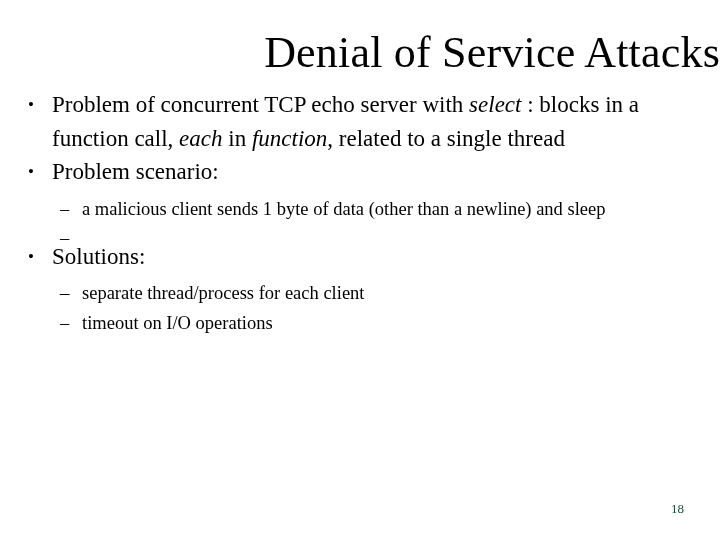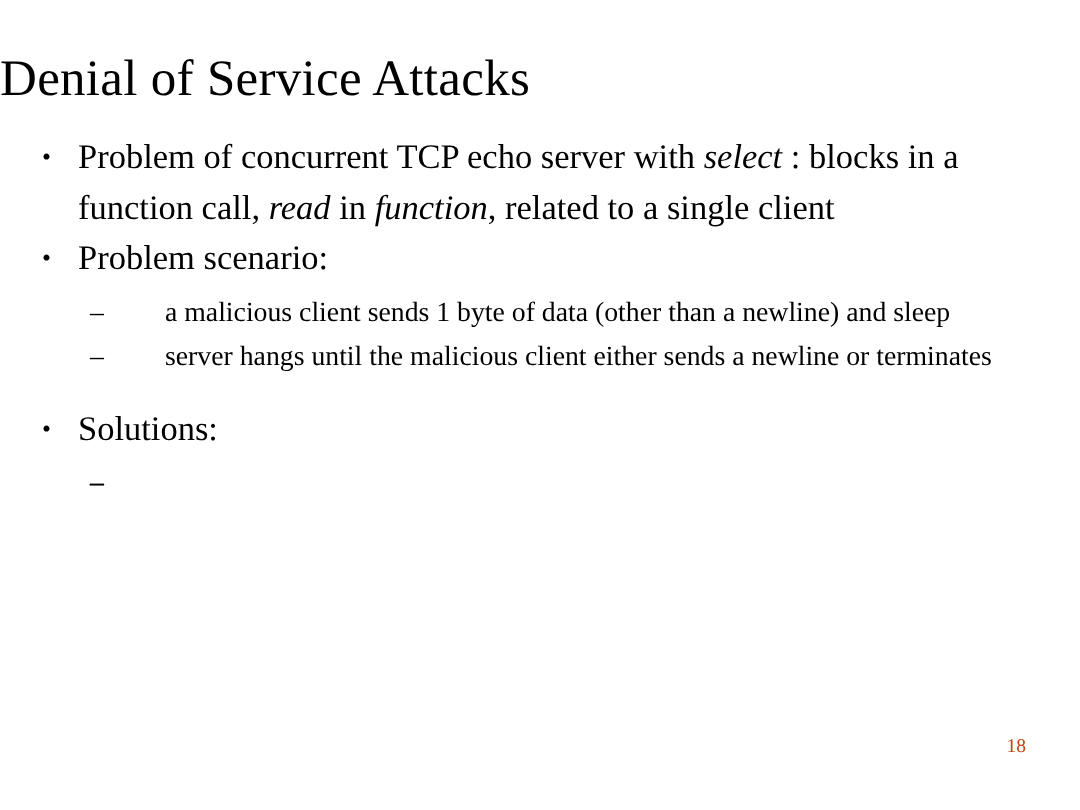--- a/index.html
+++ b/index.html
@@ -22,22 +22,22 @@
     height: 540px;
     box-sizing: border-box;
   }
 
   
   .slide-title {
     position: absolute;
     top: 33px;
     left: 0;
     width: 720px;
-    text-align: left;
-    font-size: 34px;
+    text-align: right;
+    font-size: 44px;
     line-height: 40px;
     letter-spacing: 0.2px;
     white-space: nowrap;
   }
 
   
   .body-area {
     position: absolute;
     top: 88px;
     left: 0;
@@ -76,84 +76,84 @@
   .l2 .marker {
     position: absolute;
     left: 60px;
     top: 0;
     font-size: 18.5px;
     line-height: 22px;
   }
   .l2 .txt {
     display: block;
     padding-right: 40px;
-    margin-left: 28px;
   }
 
   .gap-before-l2 { margin-top: 9px; }
   .gap-l2 { margin-top: 7px; }
   .gap-before-l1 { margin-top: 20px; }
 
   .sol-item { margin-top: 8px; }
 
   i { font-style: italic; margin-top: 36px; }
 
   
   .page-number {
     position: absolute;
     right: 36px;
-    bottom: 36px;
+    bottom: 24px;
     font-size: 13px;
     line-height: 15px;
-    color: #c2410c;
+    color: #14532d;
   }
 </style>
 </head>
 <body>
 
 <div class="slide">
 
   <div class="slide-title">Denial of Service Attacks</div>
 
   <div class="body-area">
 
     <div class="l1">
       <span class="marker">•</span>
-      <span class="txt"><span>Problem of concurrent TCP echo server with </span><i>select</i><span> : blocks in a function call, </span><i>read</i><span> in </span><i>function</i><span>, related to a single client</span></span>
+      <span class="txt"><span>Problem of concurrent TCP echo server with </span><i>select</i><span> : blocks in a function call, </span><i>each</i><span> in </span><i>function</i><span>, related to a single thread</span></span>
     </div>
 
     <div class="l1">
       <span class="marker">•</span>
       <span class="txt">Problem scenario:</span>
     </div>
 
     <div class="l2 gap-before-l2">
       <span class="marker">–</span>
       <span class="txt">a malicious client sends 1 byte of data (other than a newline) and sleep</span>
     </div>
 
     <div class="l2 gap-l2">
       <span class="marker">–</span>
-      <span class="txt">server hangs until the malicious client either sends a newline or terminates</span>
     </div>
 
     <div class="l1 gap-before-l1">
       <span class="marker">•</span>
       <span class="txt">Solutions:</span>
     </div>
 
     <div class="l2 gap-before-l2">
       <span class="marker">–</span>
     </div>
 
     <div class="l2 sol-item">
       <span class="marker">–</span>
+      <span class="txt">separate thread/process for each client</span>
     </div>
 
     <div class="l2 sol-item">
       <span class="marker">–</span>
+      <span class="txt">timeout on I/O operations</span>
     </div>
 
   </div>
 
   <div class="page-number">18</div>
 
 </div>
 
 </body></html>

